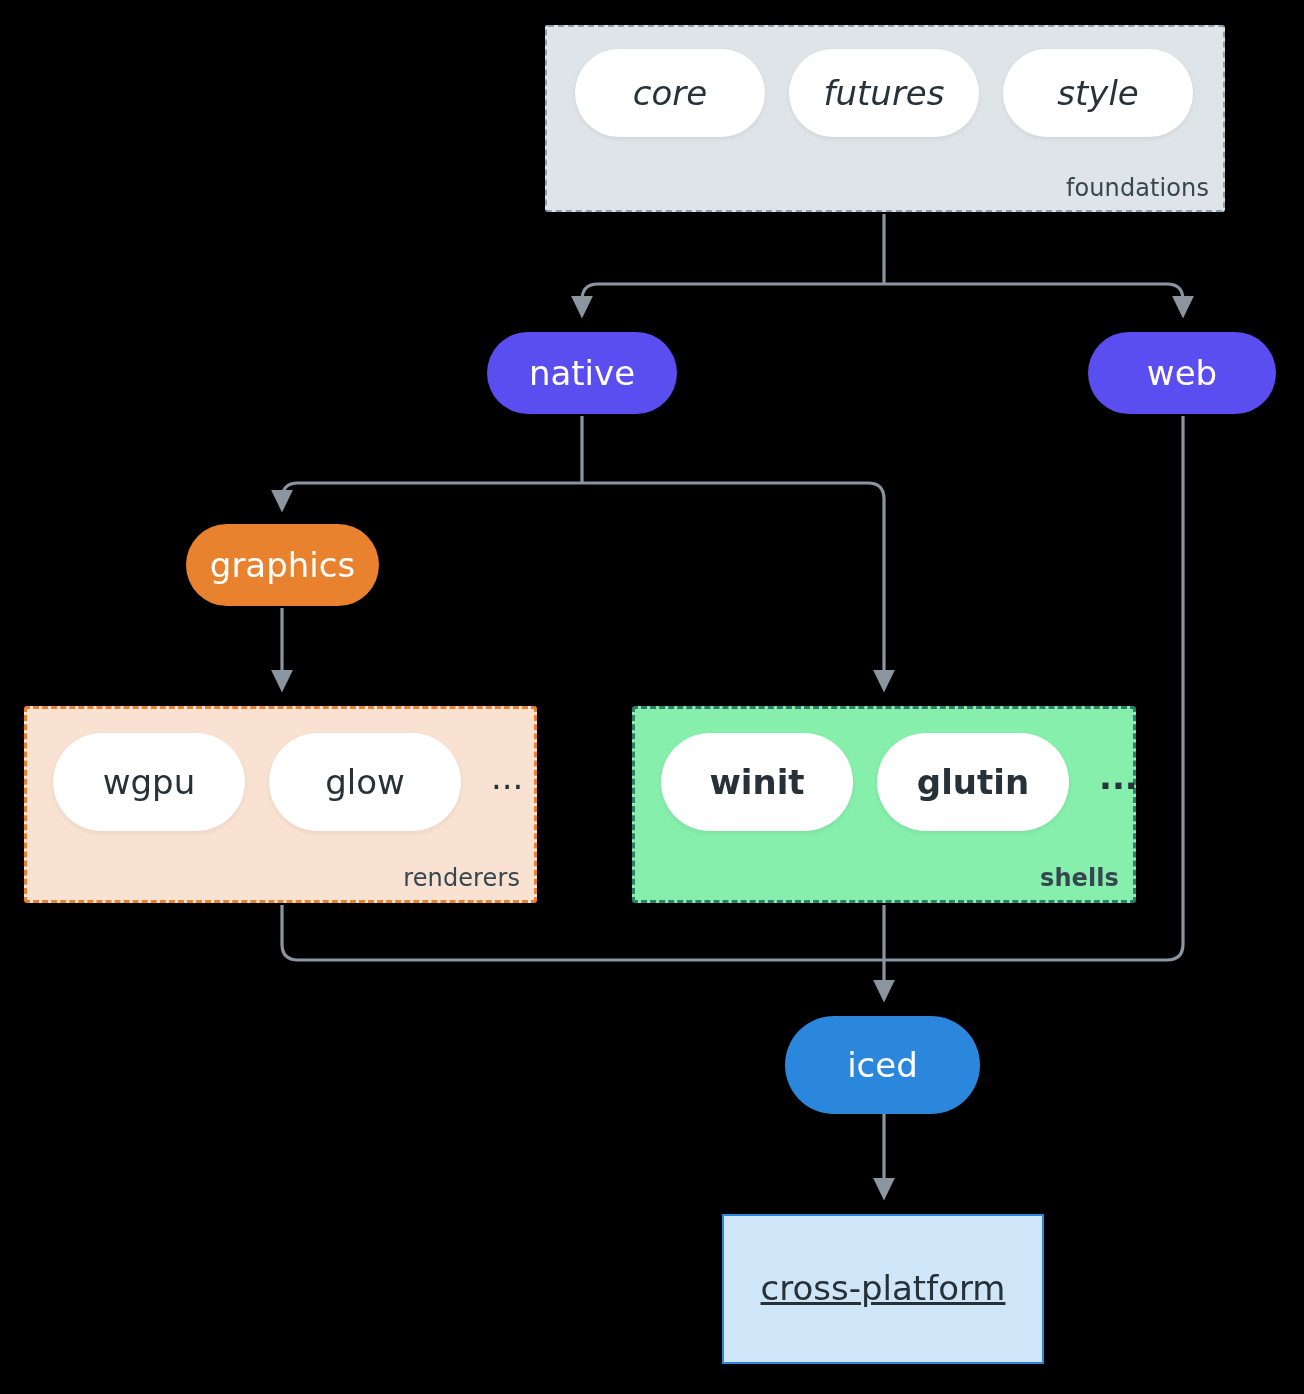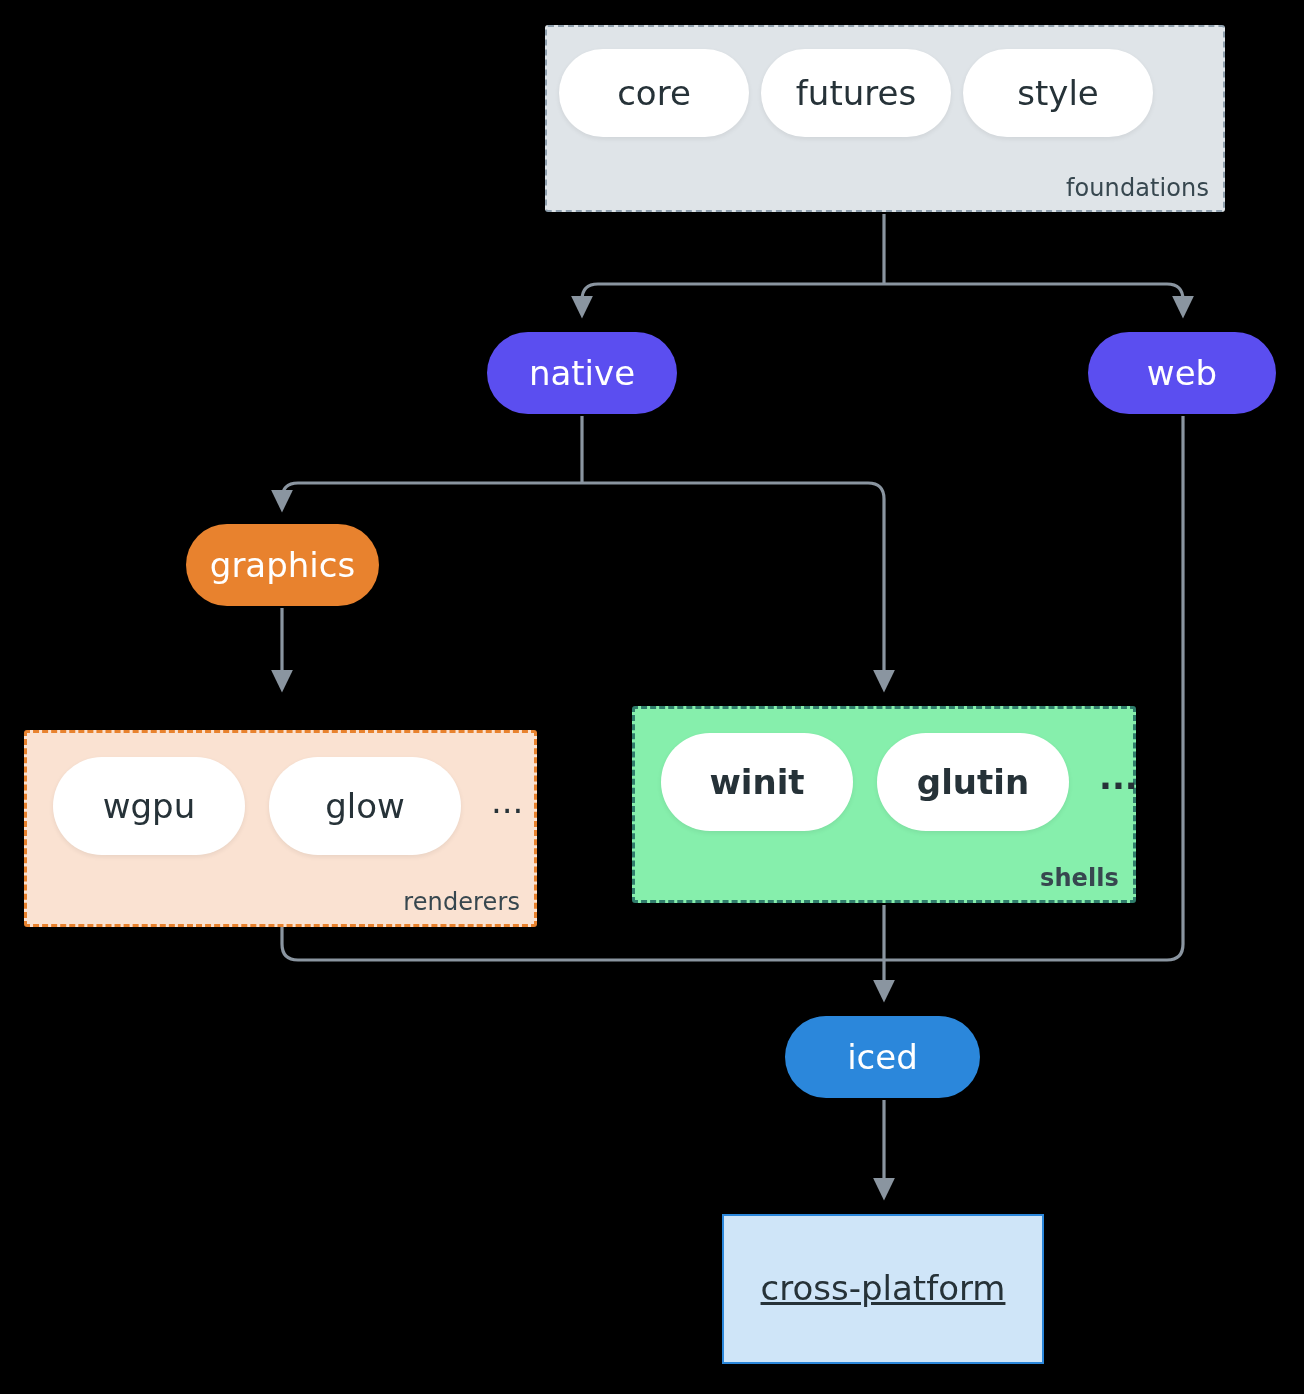--- a/index.html
+++ b/index.html
@@ -51,34 +51,34 @@
   #group-foundations {
     left: 545px;
     top: 25px;
     width: 680px;
     height: 187px;
     background: #dfe4e8;
     border: 2px dashed #8fa0ae;
     border-radius: 3px;
   }
   #group-foundations .group-row {
-    left: 12px;
+    left: 28px;
     top: 22px;
-    gap: 12px;
+    gap: 24px;
+    font-style: italic;
   }
 
   #group-renderers {
     left: 24px;
     top: 706px;
     width: 513px;
     height: 197px;
     background: #fae2d2;
     border: 3px dashed #e8822e;
     border-radius: 3px;
-    margin-top: 24px;
   }
   #group-renderers .group-row {
     left: 26px;
     top: 24px;
     gap: 24px;
   }
 
   #group-shells {
     left: 632px;
     top: 706px;
@@ -156,21 +156,21 @@
     left: 186px;
     top: 524px;
     width: 193px;
     height: 82px;
     background: #e8822e;
   }
   #node-iced {
     left: 785px;
     top: 1016px;
     width: 195px;
-    height: 82px;
+    height: 98px;
     background: #2b87db;
   }
 
   
   #node-app {
     position: absolute;
     left: 722px;
     top: 1214px;
     width: 322px;
     height: 150px;

